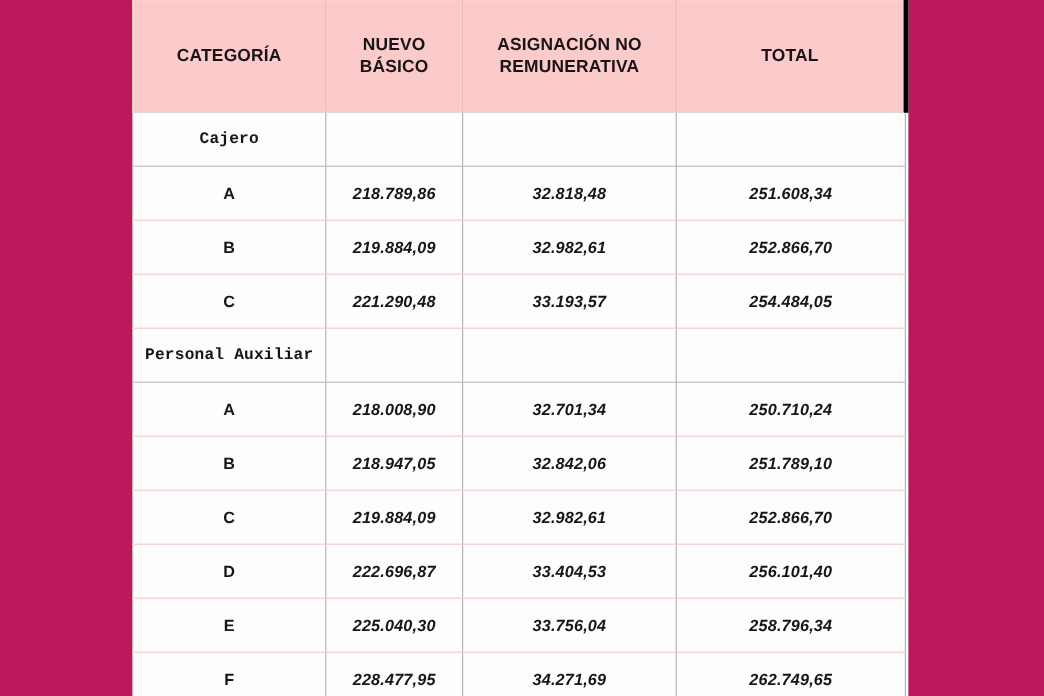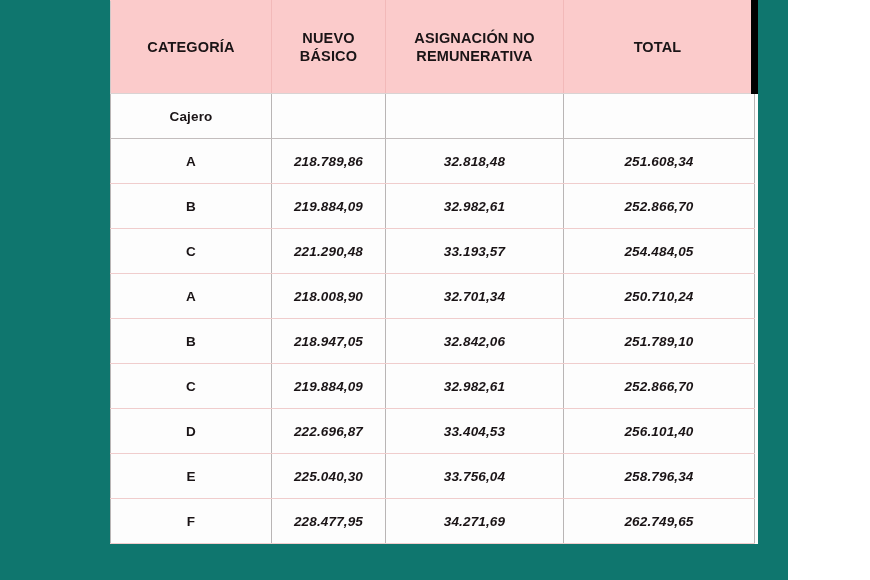--- a/index.html
+++ b/index.html
@@ -9,23 +9,23 @@
   }
   body {
     width: 870px;
     height: 580px;
     overflow: hidden;
     font-family: "Liberation Sans", "DejaVu Sans", sans-serif;
   }
 
   #sheet {
     position: relative;
-    width: 788px;
+    width: 870px;
     height: 580px;
-    background: #0f766e;
+    background: #be185d;
   }
 
   table.salary-table {
     position: absolute;
     left: 110px;
     top: 0px;
     width: 644px;
     border-collapse: collapse;
     table-layout: fixed;
     background: #fdfdfd;
@@ -58,35 +58,36 @@
     height: 92px;
     font-size: 14.5px;
     line-height: 18px;
     border-top: 1px solid #fbcbcb;
     border-bottom: 1px solid #d9d3d3;
     border-left: 1px solid #f2b9b9;
     border-right: 1px solid #f2b9b9;
     text-transform: uppercase;
   }
   table.salary-table thead th:first-child { border-left: 1px solid #cfc9c9; }
-  table.salary-table thead th:last-child  { border-right: 7px solid #000000; }
+  table.salary-table thead th:last-child  { border-right: 4px solid #000000; }
 
   table.salary-table thead th .hl { display: block; }
 
   
   table.salary-table tbody tr { height: 44px; }
   table.salary-table tbody td {
     height: 44px;
     font-size: 13.5px;
     background: #fdfdfd;
   }
 
   
   tr.section-row td.section-label {
     font-size: 13.5px;
+    font-family: Liberation Mono, monospace;
   }
   tr.section-row td {
     border-top: 1px solid #c3bdbd;
     border-bottom: 1px solid #c3bdbd;
   }
   tr.row-after-section td {
     border-top: 1px solid #c3bdbd;
   }
 
   td.empty-cell { font-size: 0; line-height: 0; }
@@ -148,20 +149,26 @@
         <td class="num-cell">252.866,70</td>
       </tr>
 
       <tr>
         <td class="cat-cell">C</td>
         <td class="num-cell">221.290,48</td>
         <td class="num-cell">33.193,57</td>
         <td class="num-cell">254.484,05</td>
       </tr>
 
+      <tr class="section-row">
+        <td class="section-label">Personal Auxiliar</td>
+        <td class="empty-cell"></td>
+        <td class="empty-cell"></td>
+        <td class="empty-cell"></td>
+      </tr>
 
       <tr class="row-after-section">
         <td class="cat-cell">A</td>
         <td class="num-cell">218.008,90</td>
         <td class="num-cell">32.701,34</td>
         <td class="num-cell">250.710,24</td>
       </tr>
 
       <tr>
         <td class="cat-cell">B</td>

